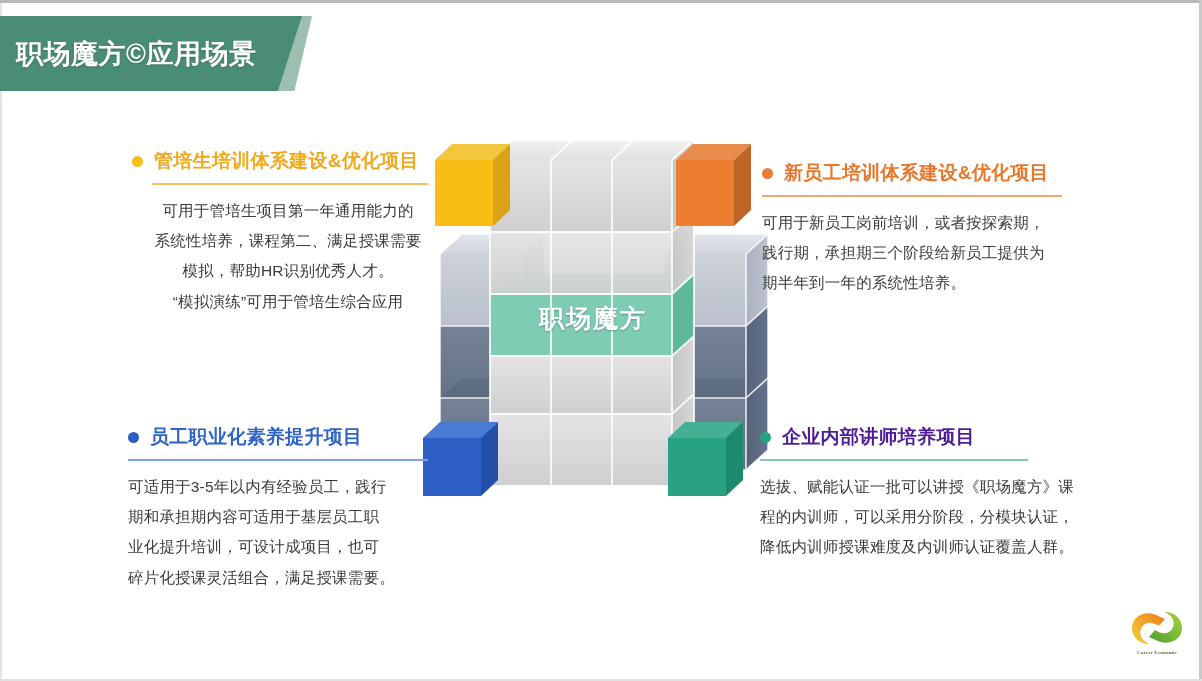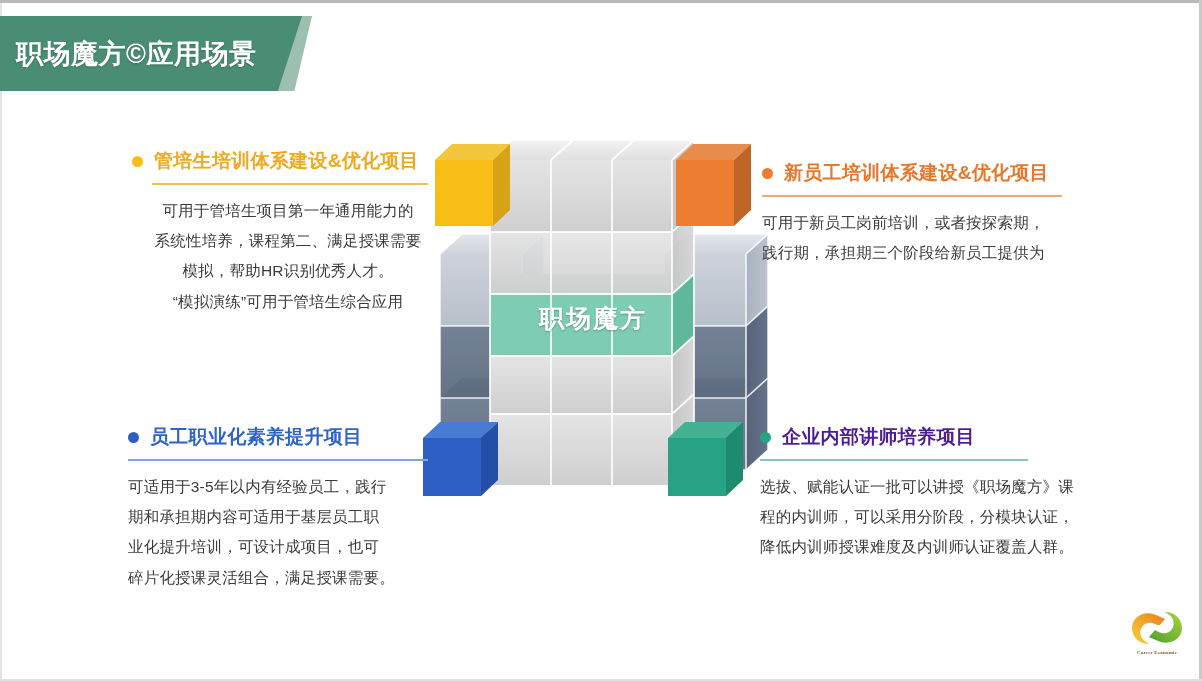--- a/index.html
+++ b/index.html
@@ -269,20 +269,21 @@
 
   <div class="block" id="block-tr">
     <div class="blk-head">
       <span class="bullet" style="background:#ED7D31"></span>
       <span class="blk-title" style="color:#E8762B">新员工培训体系建设&amp;优化项目</span>
     </div>
     <div class="blk-rule" style="background:#F0A878"></div>
     <div class="blk-body">
       <p>可用于新员工岗前培训，或者按探索期，</p>
       <p>践行期，承担期三个阶段给新员工提供为</p>
+      <p>期半年到一年的系统性培养。</p>
     </div>
   </div>
 
   <div class="block" id="block-bl">
     <div class="blk-head">
       <span class="bullet" style="background:#2E5FC4"></span>
       <span class="blk-title" style="color:#2E63C9">员工职业化素养提升项目</span>
     </div>
     <div class="blk-rule" style="background:#7FA3DF"></div>
     <div class="blk-body">

